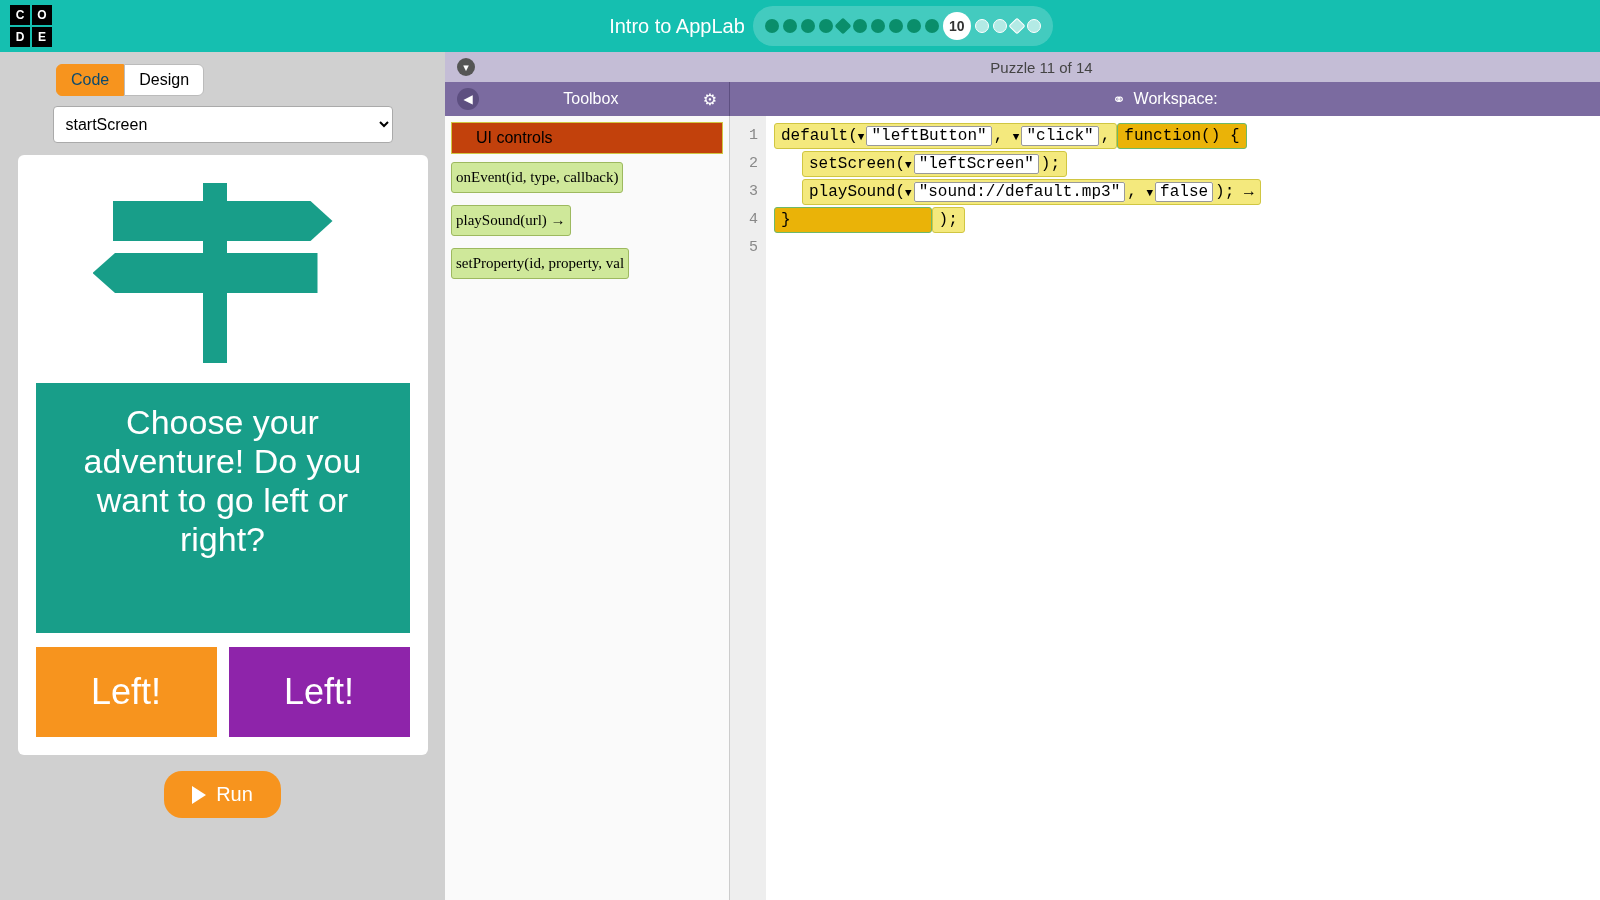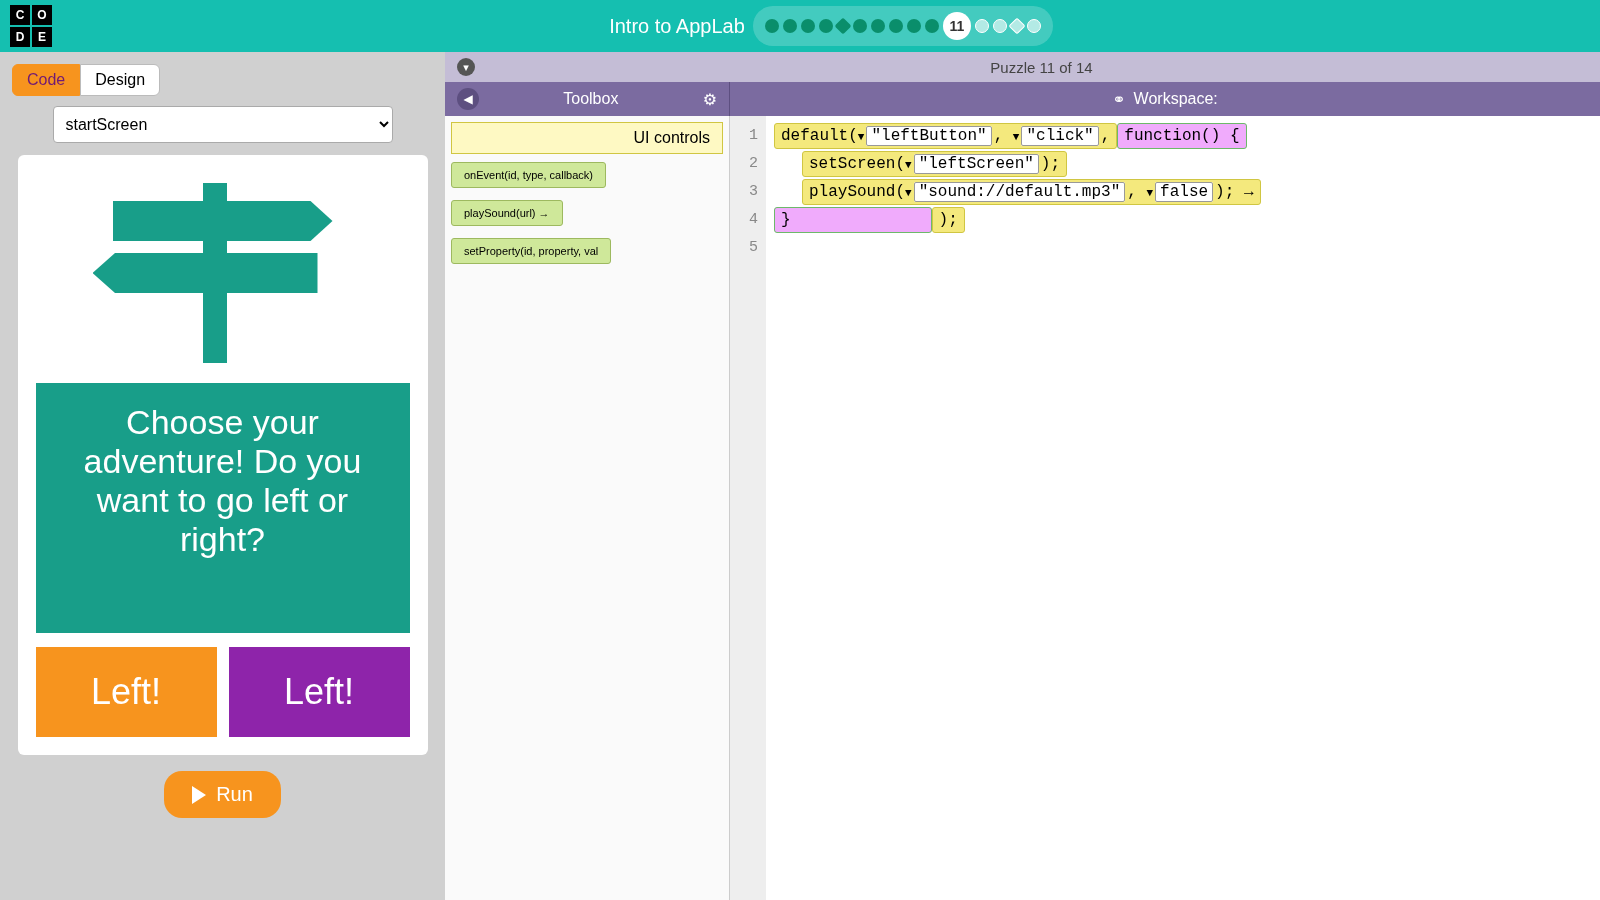--- a/index.html
+++ b/index.html
@@ -18,21 +18,21 @@
 .bubble.current { width: 28px; height: 28px; background: #fff; color: #333; display: flex; align-items: center; justify-content: center; font-weight: bold; font-size: 14px; border-radius: 50%; }
 .bubble.todo { background: rgba(255,255,255,0.6); border: 1px solid #fff; }
 
 
 .main { display: flex; height: calc(100vh - 52px); }
 
 
 .preview-panel { width: 445px; background: #d0d0d0; display: flex; flex-direction: column; align-items: center; padding: 12px; }
 .tabs { display: flex; margin-bottom: 10px; align-self: flex-start; }
 .tab { padding: 6px 14px; font-size: 16px; border: 1px solid #bbb; background: #fff; cursor: pointer; }
-.tab.active { background: #f7941e; color: #701a75; border-color: #f7941e; }
+.tab.active { background: #f7941e; color: #0c4a6e; border-color: #f7941e; margin-left: 44px; }
 .tab:first-child { border-radius: 6px 0 0 6px; }
 .tab:last-child { border-radius: 0 6px 6px 0; }
 
 .screen-select { width: 340px; padding: 8px; font-size: 16px; border: 1px solid #aaa; border-radius: 4px; background: #fff; margin-bottom: 12px; }
 
 .phone-screen { width: 410px; height: 600px; background: #fff; border-radius: 6px; padding: 18px; display: flex; flex-direction: column; align-items: center; }
 .sign-image { width: 300px; height: 180px; margin: 10px 0 20px; position: relative; }
 .signpost-bar { position: absolute; background: #189e89; }
 .prompt-box { background: #189e89; color: #fff; width: 100%; flex: 1; padding: 20px; font-size: 34px; text-align: center; display: flex; align-items: flex-start; justify-content: center; }
 .choice-buttons { display: flex; gap: 12px; width: 100%; margin-top: 14px; }
@@ -49,29 +49,29 @@
 .puzzle-bar .chev { width: 18px; height: 18px; background: #555; border-radius: 50%; color: #fff; display: flex; align-items: center; justify-content: center; margin-right: 20px; font-size: 11px; }
 .puzzle-bar-label { flex: 1; text-align: center; }
 
 .editor-header { background: #7b6ba0; height: 34px; display: flex; color: #fff; }
 .toolbox-header { width: 285px; display: flex; align-items: center; justify-content: space-between; padding: 0 12px; border-right: 1px solid #5d4f80; }
 .toolbox-header .back-circle { width: 22px; height: 22px; background: #5d4f80; border-radius: 50%; display: flex; align-items: center; justify-content: center; font-size: 12px; }
 .workspace-header { flex: 1; display: flex; align-items: center; justify-content: center; gap: 8px; font-size: 16px; }
 
 .editor-body { flex: 1; display: flex; background: #fff; }
 .toolbox { width: 285px; background: #fafafa; border-right: 1px solid #ccc; padding: 6px; }
-.category { background: #fef9c3; border: 1px solid #d0c642; padding: 6px 12px; font-size: 16px; margin-bottom: 8px; text-align: right; }
-.block { background: #cfe89a; border: 1px solid #9db95f; padding: 6px 12px; font-family: Liberation Sans, sans-serif; font-size: 11px; margin-bottom: 8px; border-radius: 3px; display: inline-block; cursor: grab; white-space: nowrap; overflow: hidden; max-width: 100%; }
+.category { background: #c2410c; border: 1px solid #d0c642; padding: 6px 24px; font-size: 16px; margin-bottom: 8px; }
+.block { background: #cfe89a; border: 1px solid #9db95f; padding: 6px 4px; font-family: Liberation Serif, serif; font-size: 15px; margin-bottom: 8px; border-radius: 3px; display: inline-block; cursor: grab; white-space: nowrap; overflow: hidden; max-width: 100%; }
 
 .workspace { flex: 1; display: flex; }
 .gutter { width: 36px; background: #eee; color: #888; font-family: 'Courier New', monospace; font-size: 15px; text-align: right; padding: 6px 8px 0 0; line-height: 28px; }
 .code-area { flex: 1; padding: 6px 8px; font-family: 'Courier New', monospace; font-size: 16px; position: relative; }
 .code-block { display: inline-block; padding: 3px 6px; border-radius: 3px; margin: 1px 0; }
 .yellow-bg { background: #f4e97d; border: 1px solid #d0c642; }
-.green-bg { background: #f0abfc; border: 1px solid #6db96a; }
+.green-bg { background: #eab308; border: 1px solid #6db96a; }
 .code-line { display: flex; align-items: center; height: 28px; white-space: nowrap; }
 .arg-pill { background: #fff; border: 1px solid #999; padding: 0 4px; border-radius: 2px; margin: 0 2px; }
 .dd { font-size: 11px; }
 </style>
 </head>
 <body>
 
 <div class="header">
   <div class="logo">
     <div class="logo-cell">C</div>
@@ -85,21 +85,21 @@
       <div class="bubble done"></div>
       <div class="bubble done"></div>
       <div class="bubble done"></div>
       <div class="bubble done"></div>
       <div class="bubble done diamond"></div>
       <div class="bubble done"></div>
       <div class="bubble done"></div>
       <div class="bubble done"></div>
       <div class="bubble done"></div>
       <div class="bubble done"></div>
-      <div class="bubble current">11</div>
+      <div class="bubble current">10</div>
       <div class="bubble todo"></div>
       <div class="bubble todo"></div>
       <div class="bubble todo diamond"></div>
       <div class="bubble todo"></div>
     </div>
   </div>
 </div>
 
 <div class="main">
   <div class="preview-panel">

